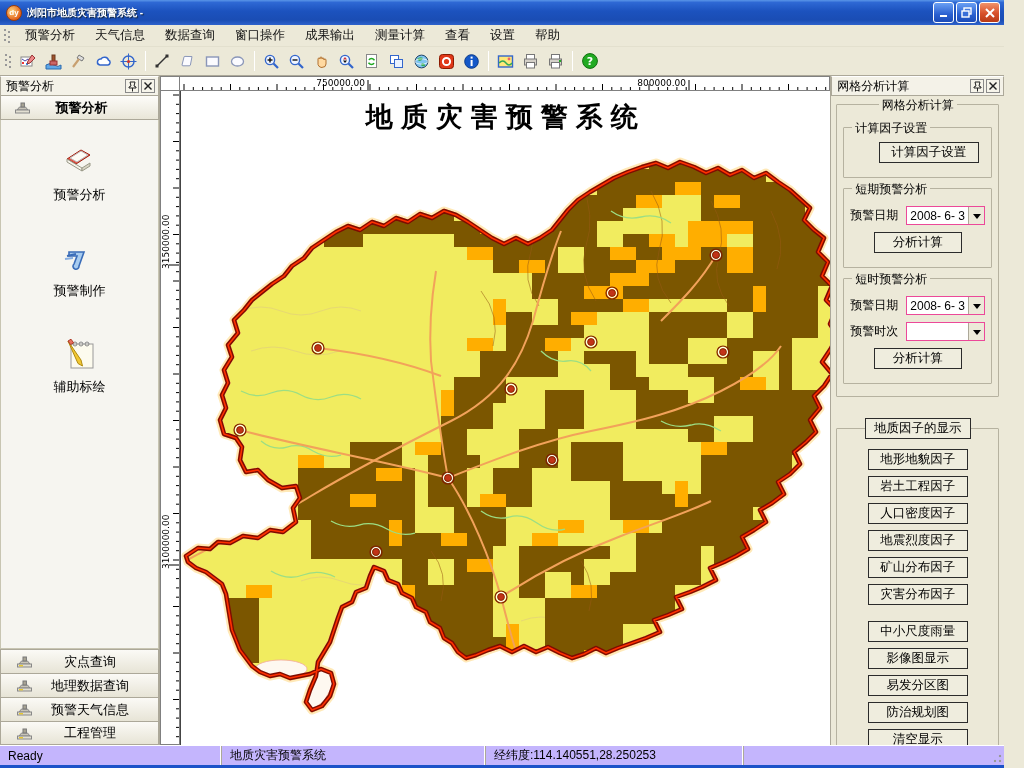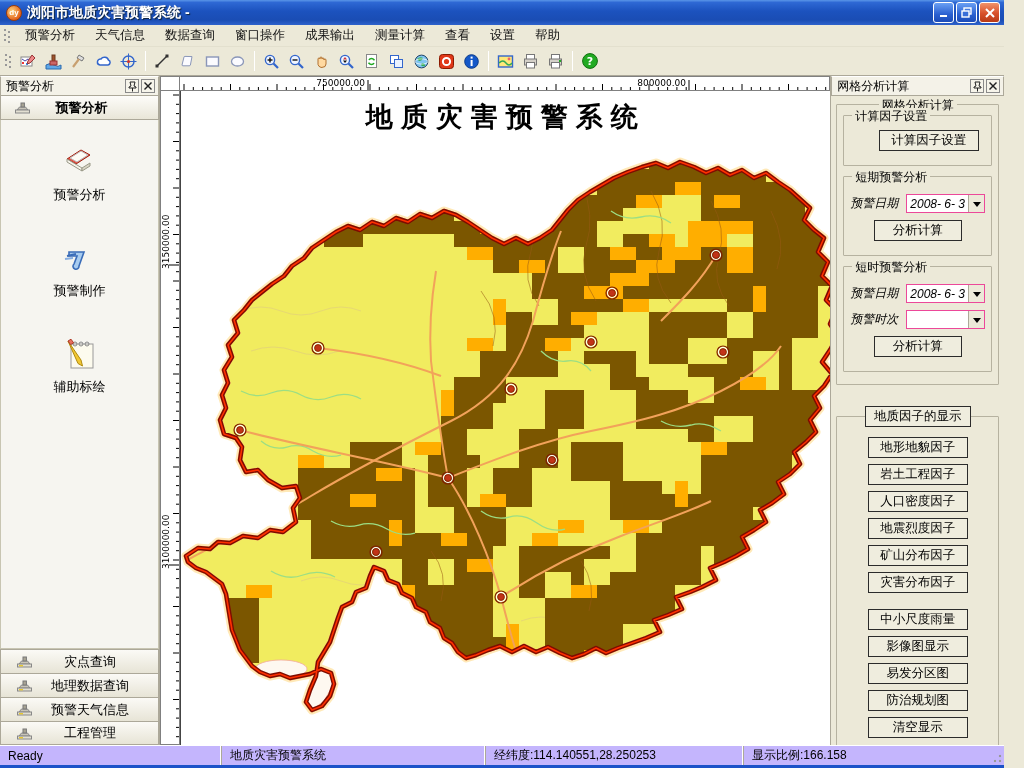--- a/index.html
+++ b/index.html
@@ -6,21 +6,21 @@
   html,body { width:1024px; height:768px; overflow:hidden; }
   body { font-family:"Liberation Sans","DejaVu Sans",sans-serif; font-size:12px; background:#ECE9D8; }
   .window { width:1004px; height:768px; display:flex; flex-direction:column; border-bottom:3px solid #1C52C8; }
 
   
   .titlebar { height:25px; flex:0 0 25px; display:flex; align-items:center; padding:0 4px;
     background:linear-gradient(180deg,#5A96E8 0%,#2E68D4 10%,#1C52BE 45%,#1A4DB4 80%,#2E62CC 100%); }
   .app-icon { width:16px; height:16px; border-radius:50%; margin:0 5px 0 2px;
     background:radial-gradient(circle at 35% 35%,#ffd27a,#e2641e 70%); border:1px solid #9c3c08;
     color:#fff; font-size:8px; font-weight:bold; display:flex; align-items:center; justify-content:center; }
-  .title-text { color:#fff; font-weight:bold; font-size:14px; text-shadow:1px 1px 1px #123; flex:1; }
+  .title-text { color:#fff; font-weight:bold; font-size:10px; text-shadow:1px 1px 1px #123; flex:1; }
   .win-btns { display:flex; gap:2px; }
   .win-btn { width:21px; height:21px; border-radius:3px; border:1px solid #fff; color:#fff;
     display:flex; align-items:center; justify-content:center; font-size:11px; font-weight:bold;
     background:linear-gradient(180deg,#6AA0F4,#2A60D0 60%,#1C4CB8); }
   .win-btn.close { background:linear-gradient(180deg,#F0936A,#D8502A 55%,#B83A16); }
   .win-btn svg { display:block; }
 
   
   .menubar { height:22px; flex:0 0 22px; background:#ECE9D8; display:flex; align-items:center;
     border-bottom:1px solid #E3E0CE; }
@@ -65,21 +65,21 @@
   .lp-row .sm-ico { width:22px; display:flex; justify-content:center; }
   .lp-row .lbl { flex:1; text-align:center; font-size:13px; padding-right:14px; }
 
   
   .rp-body { flex:1; padding:8px 5px 0 5px; position:relative; font-size:12px; }
   .groupbox { border:1px solid #B6B2A0; border-radius:1px; position:relative; margin-bottom:10px; padding:10px 6px 8px 6px; }
   .groupbox > .legend { position:absolute; top:-8px; left:8px; background:#ECE9D8; padding:0 3px; font-size:12px; }
   .groupbox.outer > .legend { left:50%; transform:translateX(-50%); }
   .xpbtn { display:block; margin:4px auto 6px auto; background:#EFEDDE; border:1px solid #2b2b2b;
     font-size:12.5px; font-family:inherit; padding:2px 4px; width:100px; height:21px; line-height:15px; text-align:center; }
-  .field-row { display:flex; align-items:center; margin:7px 0;font-style:italic; }
+  .field-row { display:flex; align-items:center; margin:7px 0; }
   .field-row .flabel { width:56px; flex:0 0 56px; }
   .combo { flex:1; height:19px; background:#fff; border:1px solid #ec4899; display:flex; align-items:stretch; }
   .combo .cval { flex:1; padding:2px 3px; font-size:12px; white-space:nowrap; overflow:hidden; }
   .combo .arrow { width:16px; flex:0 0 16px; background:#ECE9D8; border-left:1px solid #ACA899;
     display:flex; align-items:center; justify-content:center; }
   .combo .arrow:after { content:""; border:4px solid transparent; border-top:5px solid #000; margin-top:5px; }
   .factor-head { position:absolute; top:-11px; left:50%; transform:translateX(-50%); margin:0; width:106px; }
   .fact-group { padding-top:16px; margin-top:31px; }
 
   
@@ -800,21 +800,21 @@
             <svg width="8" height="8">
               <line x1="0.5" y1="0.5" x2="7.5" y2="7.5" stroke="#222" stroke-width="1.4"></line>
               <line x1="7.5" y1="0.5" x2="0.5" y2="7.5" stroke="#222" stroke-width="1.4"></line>
             </svg>
           </span>
       </div>
       <div class="rp-body">
         <div class="groupbox outer">
           <span class="legend">网格分析计算</span>
 
-          <div class="groupbox" style="margin-top:0;padding-left:28px;">
+          <div class="groupbox" style="margin-top:12px;padding-left:28px;">
             <span class="legend">计算因子设置</span>
             <button class="xpbtn">计算因子设置</button>
           </div>
 
           <div class="groupbox">
             <span class="legend">短期预警分析</span>
             <div class="field-row">
               <span class="flabel">预警日期</span>
               <span class="combo">
                 <span class="cval">2008- 6- 3</span>
@@ -866,16 +866,15 @@
             </div>
         </div>
       </div>
     </div>
   </div>
 
   <div class="statusbar">
     <div class="sb-seg" style="width:222px;">Ready</div>
     <div class="sb-seg" style="width:264px;">地质灾害预警系统</div>
     <div class="sb-seg" style="width:258px;text-align:center;">经纬度:114.140551,28.250253</div>
-    <div class="sb-seg" style="flex:1;border-right:none;box-shadow:none;">显示比例:166.158</div>
     <div class="sb-grip"></div>
   </div>
 </div>
 
 </body></html>

